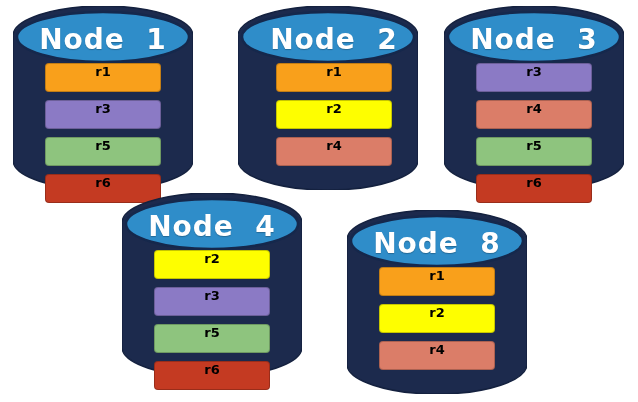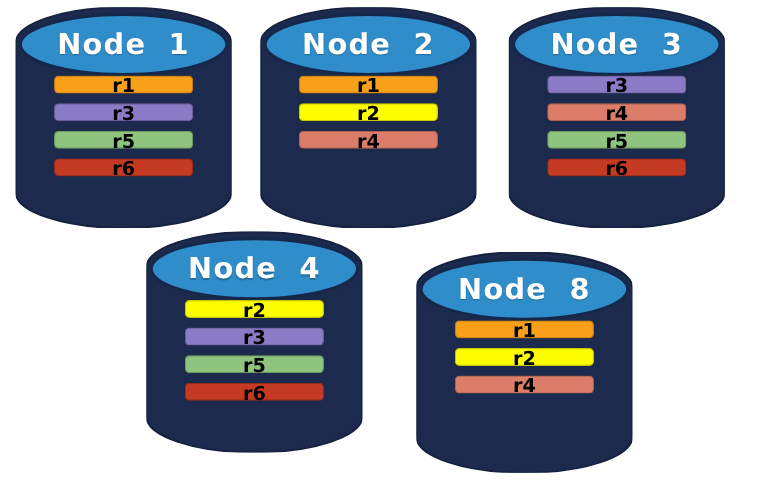--- a/index.html
+++ b/index.html
@@ -28,48 +28,48 @@
     top: 0;
     display: block;
   }
   .node-title {
     position: absolute;
     top: 17px;
     left: 0;
     width: 100%;
     text-align: center;
     color: #ffffff;
-    font-size: 24px;
+    font-size: 28px;
     font-weight: bold;
     letter-spacing: 1px;
     white-space: pre;
     text-shadow: 0 1px 1px rgba(0,0,0,0.25);
   }
   .bars {
     position: absolute;
     top: 57px;
     left: 50%;
     transform: translateX(-50%);
     width: 116px;
   }
   .bar {
-    height: 15px;
+    height: 29px;
     line-height: 15px;
     margin-bottom: 8px;
     border-radius: 4px;
     border: 1px solid rgba(0,0,0,0.22);
     box-sizing: border-box;
     text-align: center;
     color: #000000;
-    font-size: 16px;
+    font-size: 13px;
     font-weight: bold;
   }
   .n1 { left: 13px;  top: 6px; }
-  .n2 { left: 217px; top: 6px; }
-  .n3 { left: 424px; top: 6px; }
+  .n2 { left: 238px; top: 6px; padding-left: 12px; }
+  .n3 { left: 444px; top: 6px; }
   .n4 { left: 122px; top: 193px; }
   .n5 { left: 347px; top: 210px; }
 </style>
 </head>
 <body>
 
 <div id="canvas">
 
   <div class="node n1">
     <svg class="cyl" width="180" height="184" viewBox="0 0 180 184">

